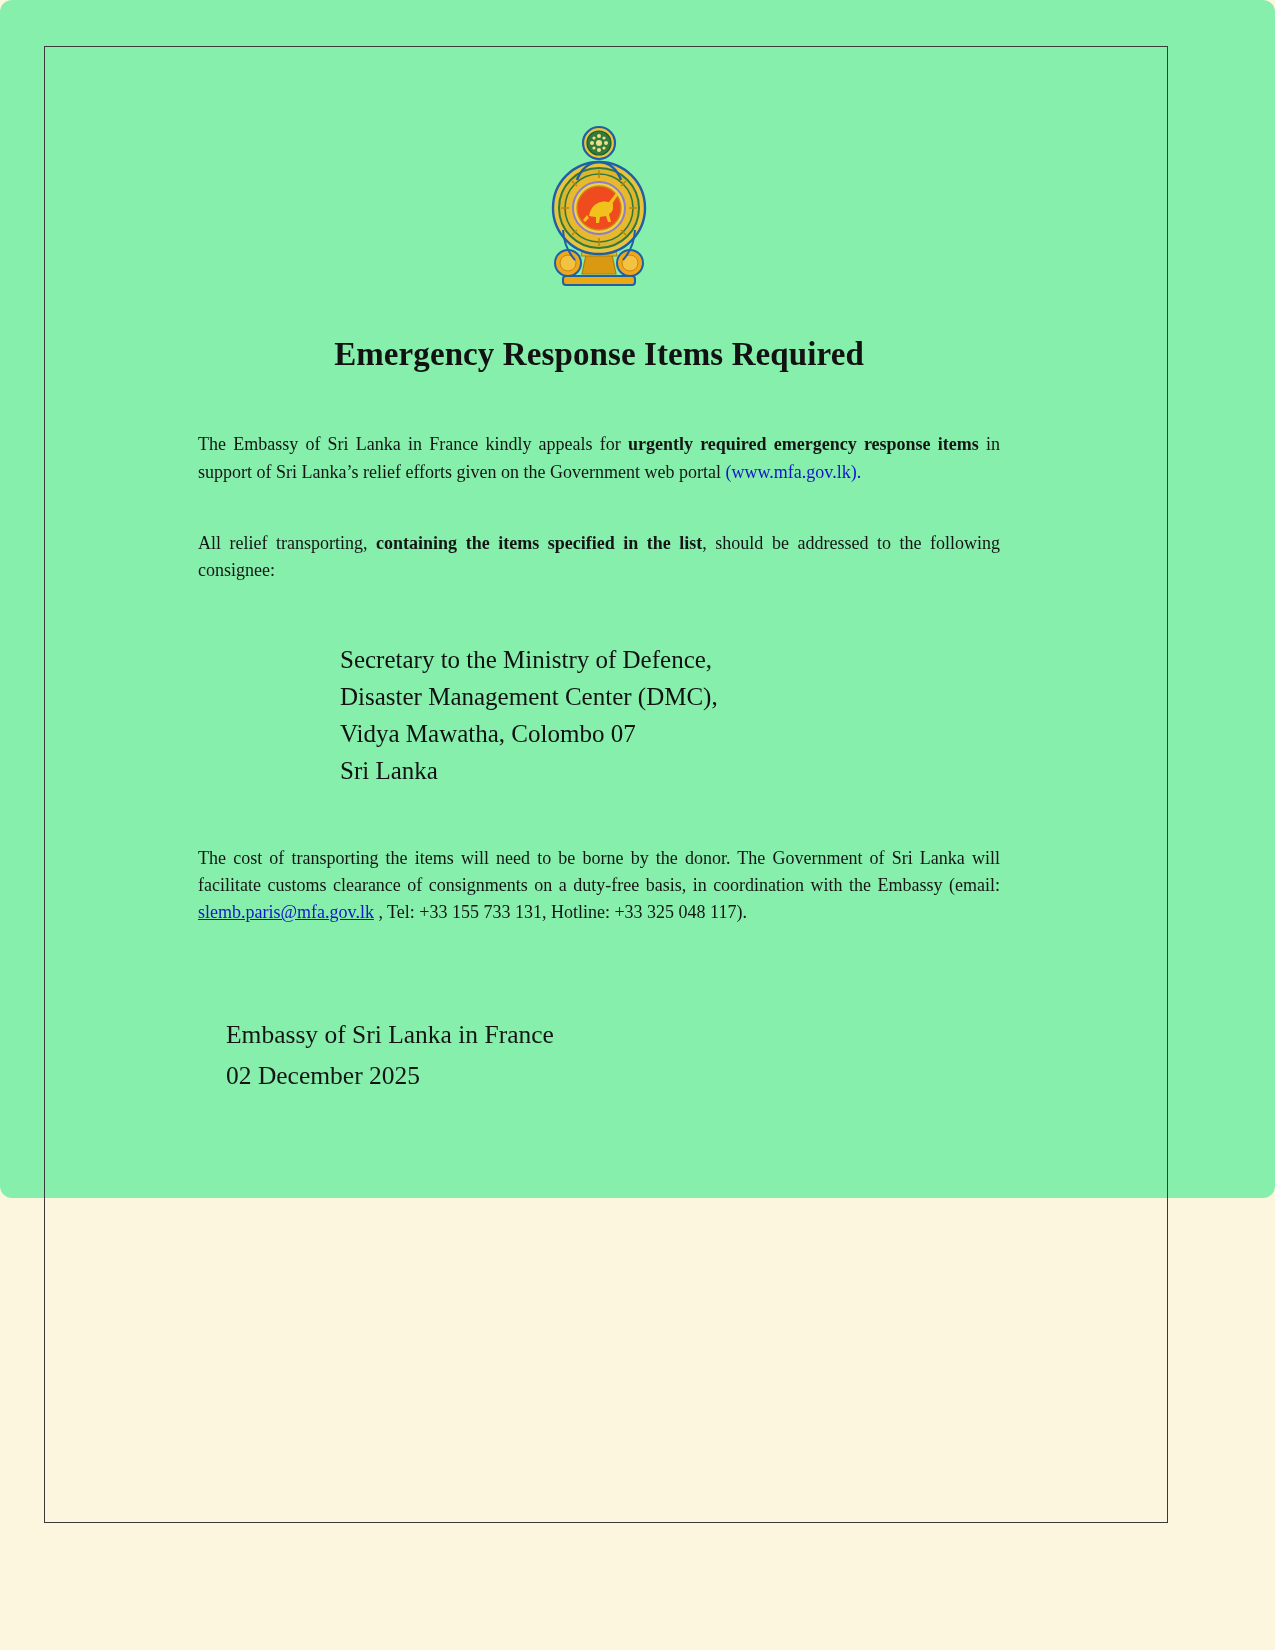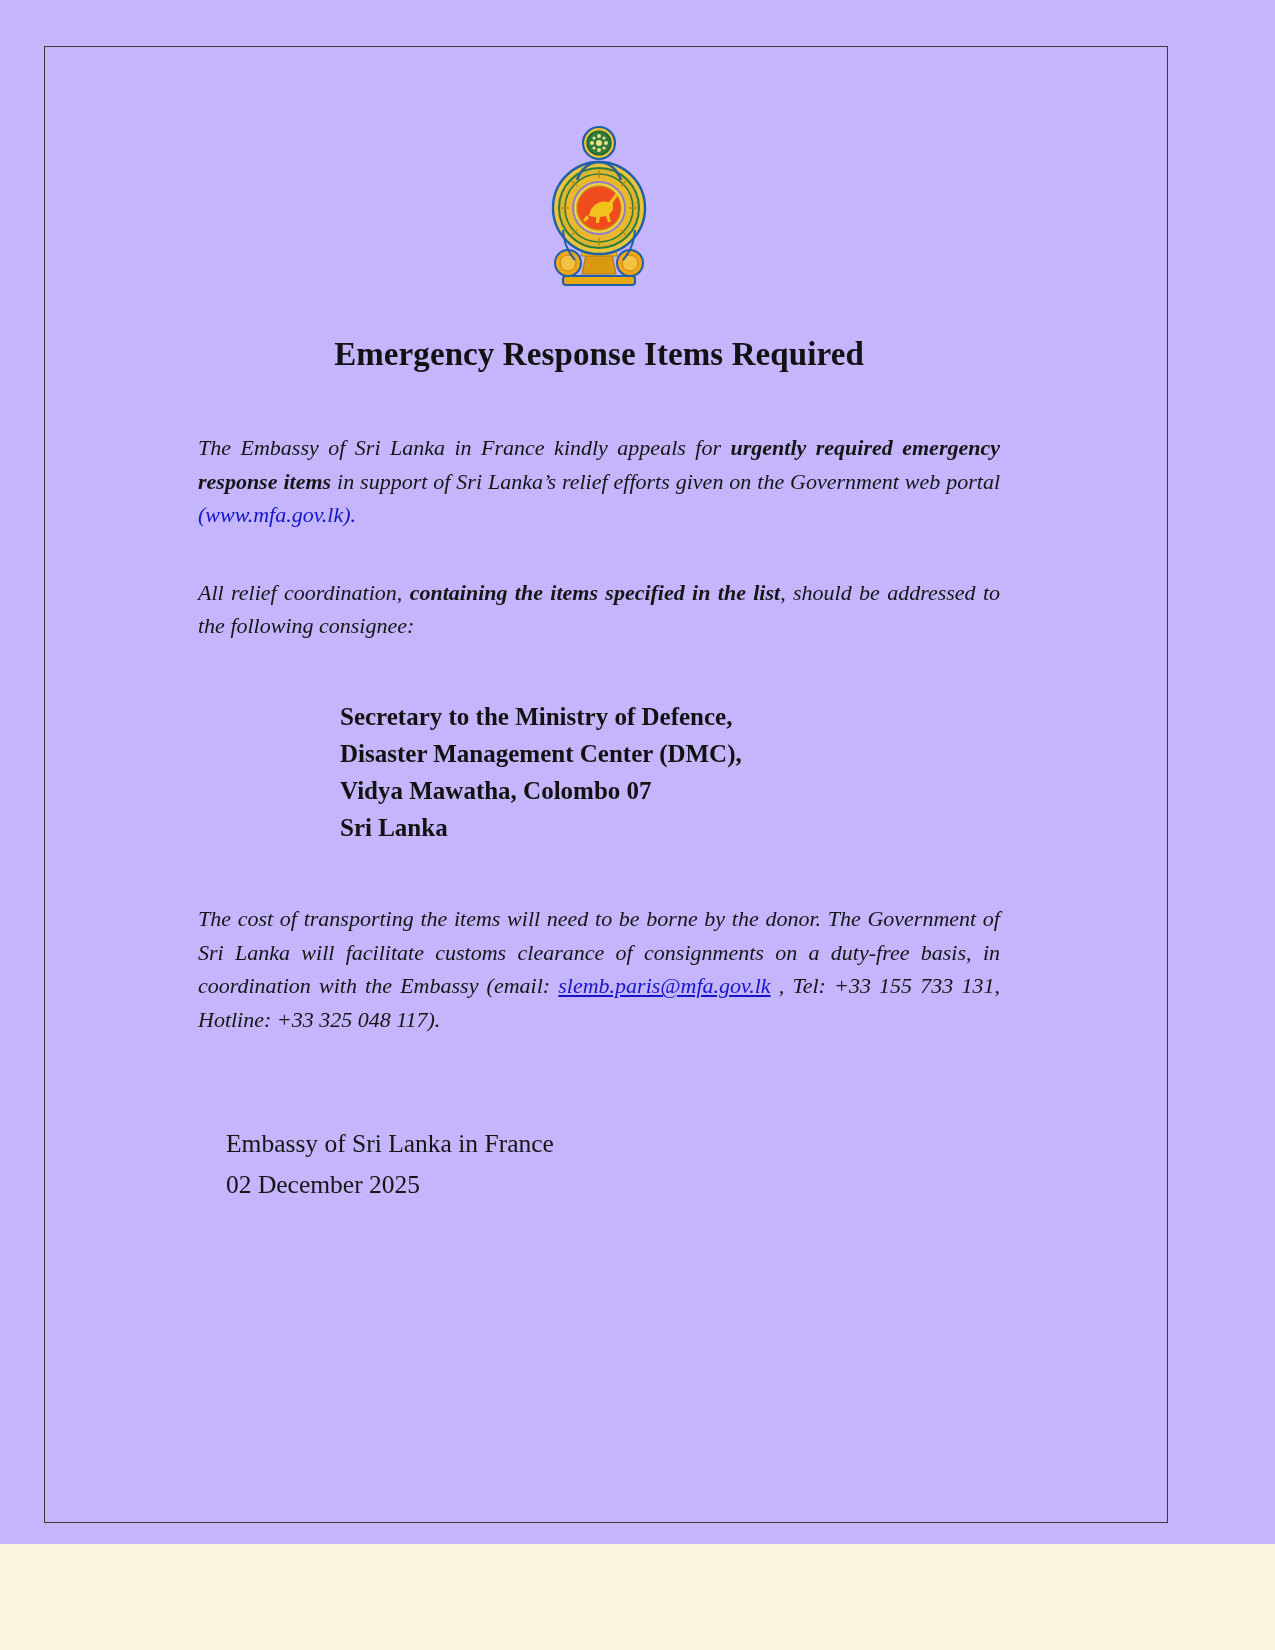--- a/index.html
+++ b/index.html
@@ -10,23 +10,24 @@
     width: 1275px;
     height: 1650px;
     background: #fdf6df;
     font-family: "Liberation Serif", "DejaVu Serif", serif;
     overflow: hidden;
   }
 
   .page {
     position: relative;
     width: 1275px;
-    height: 1544px;
-    background: #c4b5fd;
+    height: 1198px;
+    background: #86efac;
     box-sizing: border-box;
+    border-radius: 12px;
   }
 
   .page-frame {
     position: absolute;
     left: 44px;
     top: 46px;
     width: 1124px;
     height: 1477px;
     border: 1.5px solid #3a3a3a;
     box-sizing: border-box;
@@ -59,45 +60,44 @@
     font-weight: bold;
     color: #121212;
     letter-spacing: 0.1px;
     margin-top: 46px;
     margin-bottom: 0;
     line-height: 1.25;
   }
 
   
   .para {
-    font-size: 22px;
+    font-size: 18px;
     line-height: 1.52;
     color: #151515;
     text-align: justify;
     margin: 0;
-    font-style: italic;
   }
   .gap-lg { height: 44px; }
   .gap-xl { height: 56px; }
 
   .bold { font-weight: bold; }
   .link-blue {
     color: #1414c8;
     text-decoration: none;
   }
   .link-blue-underline {
     color: #1414c8;
     text-decoration: underline;
   }
 
   
   .address-block {
     margin-left: 142px;
     font-size: 25px;
-    font-weight: bold;
+    font-weight: normal;
     line-height: 1.48;
     color: #121212;
   }
   .address-line { white-space: nowrap; }
 
   
   .sig-line {
     font-size: 25.5px;
     line-height: 1.6;
     color: #151515;
@@ -171,21 +171,21 @@
     </div>
 
     <h1 class="doc-title">Emergency Response Items Required</h1>
 
     <div class="gap-xl"></div>
 
     <p class="para"><span>The Embassy of Sri Lanka in France kindly appeals for </span><span class="bold">urgently required emergency response items</span><span> in support of Sri Lanka’s relief efforts given on the Government web portal </span><a class="link-blue" href="#">(www.mfa.gov.lk).</a></p>
 
     <div class="gap-lg"></div>
 
-    <p class="para"><span>All relief coordination, </span><span class="bold">containing the items specified in the list</span><span>, should be addressed to the following consignee:</span></p>
+    <p class="para"><span>All relief transporting, </span><span class="bold">containing the items specified in the list</span><span>, should be addressed to the following consignee:</span></p>
 
     <div class="gap-xl"></div>
 
     <div class="address-block">
       <div class="address-line">Secretary to the Ministry of Defence,</div>
       <div class="address-line">Disaster Management Center (DMC),</div>
       <div class="address-line">Vidya Mawatha, Colombo 07</div>
       <div class="address-line">Sri Lanka</div>
     </div>
 

